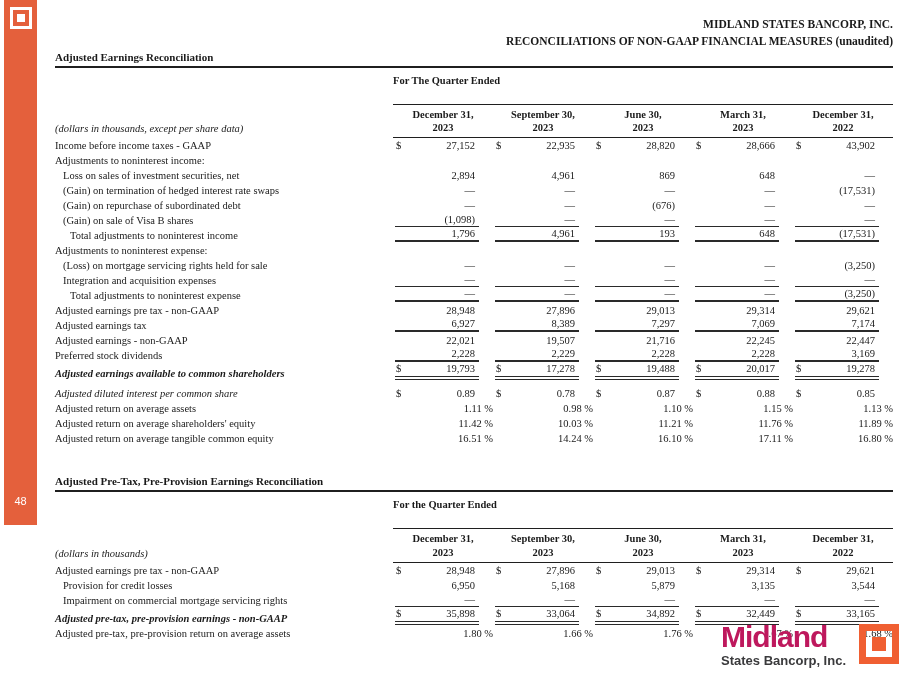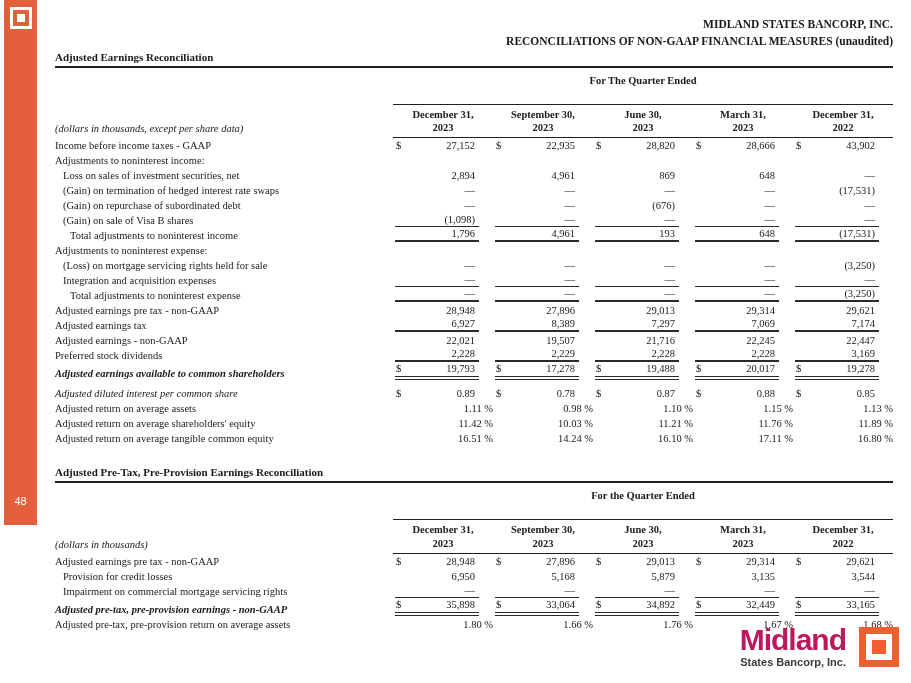--- a/index.html
+++ b/index.html
@@ -11,48 +11,48 @@
   .sidebar{position:absolute;left:4px;top:0;width:33px;height:525px;background:#E4603C;}
   .side-logo{width:22px;height:22px;border:3px solid #ffffff;box-sizing:border-box;margin:7px auto 0;position:relative;}
   .side-logo-inner{position:absolute;left:50%;top:50%;width:8px;height:8px;margin:-4px 0 0 -4px;background:#ffffff;}
   .page-num{position:absolute;bottom:18px;left:0;width:100%;text-align:center;color:#ffffff;
     font-family:"Liberation Sans",sans-serif;font-size:11px;}
   
   .content{position:absolute;left:55px;top:0;width:838px;}
   .doc-header{text-align:right;font-weight:bold;font-size:11.5px;line-height:1.5;margin-top:16px;}
   .sec-title{font-weight:bold;font-size:11px;border-bottom:2px solid #1f1f1f;padding-bottom:3px;margin:0;}
   #sec-0 .sec-title{}
-  #sec-1 .sec-title{margin-top:21px;}
+  #sec-1 .sec-title{margin-top:30px;}
   
   table{border-collapse:collapse;table-layout:fixed;width:838px;margin-top:7px;font-size:10.5px;}
   col.lblcol{width:338px;}
   td{padding:0;vertical-align:bottom;}
   tr{height:15px;}
   td.lbl{text-align:left;line-height:1.15;}
-  td.period{text-align:center;font-weight:bold;border-bottom:1.5px solid #1f1f1f;padding-bottom:18px;}
+  td.period{text-align:left;font-weight:bold;border-bottom:1.5px solid #1f1f1f;padding-bottom:18px;}
   td.datehead{text-align:center;font-weight:bold;border-bottom:1.5px solid #1f1f1f;padding:3px 0 2px;line-height:1.3;}
   td.note{font-style:italic;border-bottom:1.5px solid transparent;padding-bottom:2px;}
   td.lbl.ind1{padding-left:8px;}
   td.lbl.ind2{padding-left:15px;}
   .bold-italic{font-weight:bold;font-style:italic;}
   .italic{font-style:italic;}
   .cw{display:flex;justify-content:space-between;align-items:baseline;margin:0 14px 0 2px;padding:1px 4px 1px 1px;}
   td.pct .cw{margin-right:0;padding-right:0;}
   .rule-thin{border-bottom:1px solid #2a2a2a;}
   .rule-thick{border-bottom:2px solid #2a2a2a;}
   .rule-double{border-bottom:4px double #2a2a2a;padding-bottom:2px;}
   tr.gap td{padding-top:7px;}
   .ds{text-align:left;}
   .val{text-align:right;}
   
   .footer-logo{position:absolute;right:12px;bottom:15px;display:flex;align-items:flex-start;gap:13px;}
   .fl-brand{font-family:"Liberation Sans",sans-serif;font-weight:bold;font-size:30px;line-height:0.9;
     color:#be185d;letter-spacing:-1px;}
-  .fl-tag{font-family:"Liberation Sans",sans-serif;font-weight:bold;font-size:11px;color:#3a3a3c;
-    text-align:right;margin-top:3px;}
+  .fl-tag{font-family:"Liberation Sans",sans-serif;font-weight:bold;font-size:13px;color:#3a3a3c;
+    text-align:left;margin-top:3px;}
   .fl-mark{width:40px;height:40px;border:7px solid #F05F32;box-sizing:border-box;
     display:flex;align-items:center;justify-content:center;margin-top:1px;}
   .fl-mark-inner{width:14px;height:14px;background:#F05F32;}
 </style>
 </head>
 <body>
 
 <div class="sidebar">
   <div class="side-logo">
     <div class="side-logo-inner"></div>

